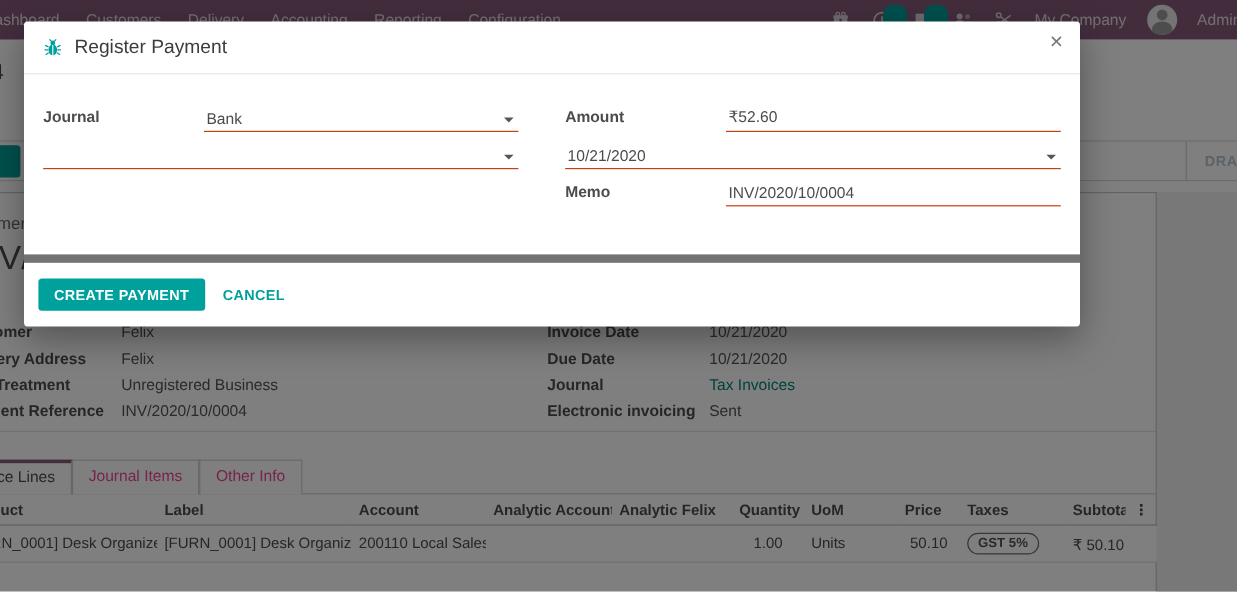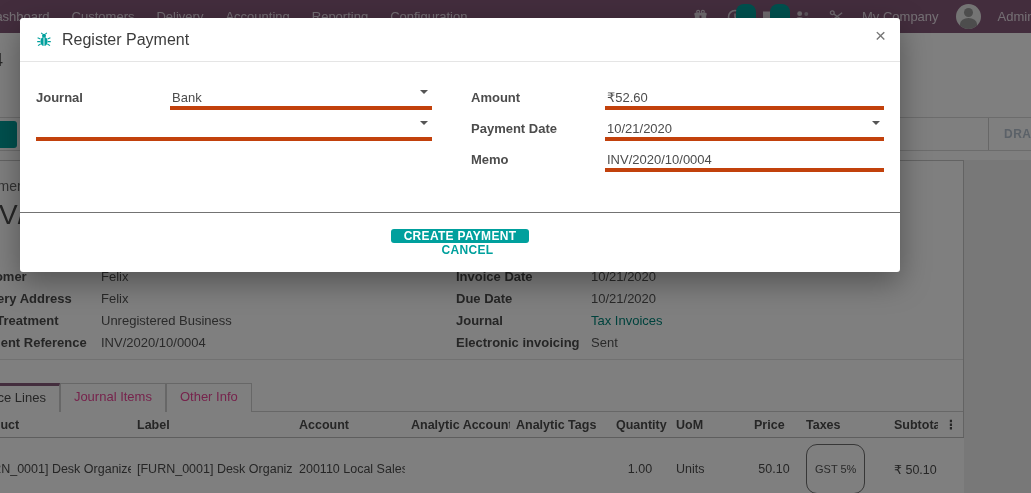--- a/index.html
+++ b/index.html
@@ -44,38 +44,38 @@
 
   .tabbar { position:absolute; left:0; top:222px; width:100%; height:29px; border-bottom:1px solid #cfcfcf; display:flex; padding-left:15px; }
   .tab { padding:0 13px; line-height:26px; height:29px; font-size:13px; color:#ec4899; border:1px solid #cfcfcf; border-bottom:none; background:#fff; cursor:pointer; white-space:nowrap; }
   .tab.active { border-top:3px solid #875A7B; line-height:23px; color:#4c4c4c; font-weight:500; }
   .tab:not(.active) { border-top:1px solid #cfcfcf; }
 
   table.lines { position:absolute; left:25px; top:251px; width:998px; border-collapse:collapse; table-layout:fixed; font-size:12.5px; }
   table.lines th { font-weight:bold; color:#4c4c4c; text-align:left; padding:5px 6px; border-bottom:1px solid #bdbdbd; white-space:nowrap; overflow:hidden; }
   table.lines td { padding:6px 6px; color:#4c4c4c; border-bottom:1px solid #e0e0e0; white-space:nowrap; overflow:hidden; background:#fff; }
   th.num, td.num { text-align:center; }
-  .tax-pill { display:inline-block; border:1px solid #6e6e6e; border-radius:11px; padding:16px 8px; font-size:11px; font-weight:normal; color:#555; line-height:16px; }
+  .tax-pill { display:inline-block; border:1px solid #6e6e6e; border-radius:11px; padding:0 8px; font-size:11px; font-weight:bold; color:#555; line-height:16px; }
   .col-dots { text-align:center !important; color:#666; cursor:pointer; }
 
   
   .overlay { position:absolute; inset:0; background:rgba(0,0,0,0.5); z-index:10; }
 
   
   .modal { position:absolute; left:20px; top:18px; width:880px; height:254px; background:#fff; border-radius:3px; z-index:20; box-shadow:0 10px 30px rgba(0,0,0,.35); }
   .modal-header { height:44px; padding:12px 16px; border-bottom:1px solid #e5e5e5; display:flex; align-items:center; gap:10px; }
   .modal-title { font-size:16px; color:#3c3c3c; }
   .modal-close { position:absolute; right:14px; top:8px; font-size:19px; color:#777; cursor:pointer; line-height:1; background:none; border:none; }
   .modal-body { padding:26px 16px 0 16px; display:grid; grid-template-columns:396px 1fr; column-gap:39px; }
   .field-row { display:flex; margin-bottom:7px; min-height:24px; }
   .field-label { width:134px; flex:0 0 auto; font-weight:bold; color:#4c4c4c; padding-top:2px; line-height:16px; }
-  .field-value { flex:1; border-bottom:4px solid #c2410c; display:flex; padding:2px 2px 3px 2px; height:22px; color:#4c4c4c; cursor:text;gap:33px; }
+  .field-value { flex:1; border-bottom:1px solid #c2410c; display:flex; align-items:flex-end; padding:2px 2px 3px 2px; height:22px; color:#4c4c4c; cursor:text;gap:33px; }
   .field-value .val { flex:1; white-space:nowrap; overflow:hidden; }
   .caret { width:0; height:0; border-left:4px solid transparent; border-right:4px solid transparent; border-top:4px solid #555; margin:0 2px 4px 2px; flex:0 0 auto; cursor:pointer; }
-  .modal-footer { position:absolute; left:0; bottom:0; width:100%; height:60px; border-top:1px solid #737373; padding:16px 12px; display:flex; align-items:center;flex-direction:column; }
+  .modal-footer { position:absolute; left:0; bottom:0; width:100%; height:60px; border-top:7px solid #737373; padding:16px 12px; display:flex; align-items:center; }
   .btn-create { background:#00A09D; color:#fff; border:none; border-radius:3px; height:27px; padding:0 13px; font-size:12px; font-weight:bold; letter-spacing:.3px; cursor:pointer; }
   .btn-cancel { background:none; border:none; color:#00A09D; font-size:12px; font-weight:bold; letter-spacing:.3px; margin-left:15px; cursor:pointer; }
   .bug-icon svg { display:block; }
 </style>
 </head>
 <body>
 
 <div class="page">
 
   <div class="topnav">
@@ -206,21 +206,21 @@
           <col style="width:88px">
           <col style="width:50px">
           <col style="width:26px">
       </colgroup>
       <thead>
         <tr>
           <th>Product</th>
           <th>Label</th>
           <th>Account</th>
           <th class="num">Analytic Account</th>
-          <th>Analytic Tags</th>
+          <th>Analytic Felix</th>
           <th class="num">Quantity</th>
           <th>UoM</th>
           <th class="num">Price</th>
           <th>Taxes</th>
           <th class="num">Subtotal</th>
           <th class="col-dots">⋮</th>
         </tr>
       </thead>
       <tbody>
         <tr>
@@ -275,21 +275,20 @@
       </div>
     </div>
     <div class="col-right">
       <div class="field-row">
         <span class="field-label">Amount</span>
         <span class="field-value">
           <span class="val">₹52.60</span>
         </span>
       </div>
       <div class="field-row">
-        <span class="field-label">Payment Date</span>
         <span class="field-value">
           <span class="val">10/21/2020</span>
           <span class="caret"></span>
         </span>
       </div>
       <div class="field-row">
         <span class="field-label">Memo</span>
         <span class="field-value">
           <span class="val">INV/2020/10/0004</span>
         </span>

